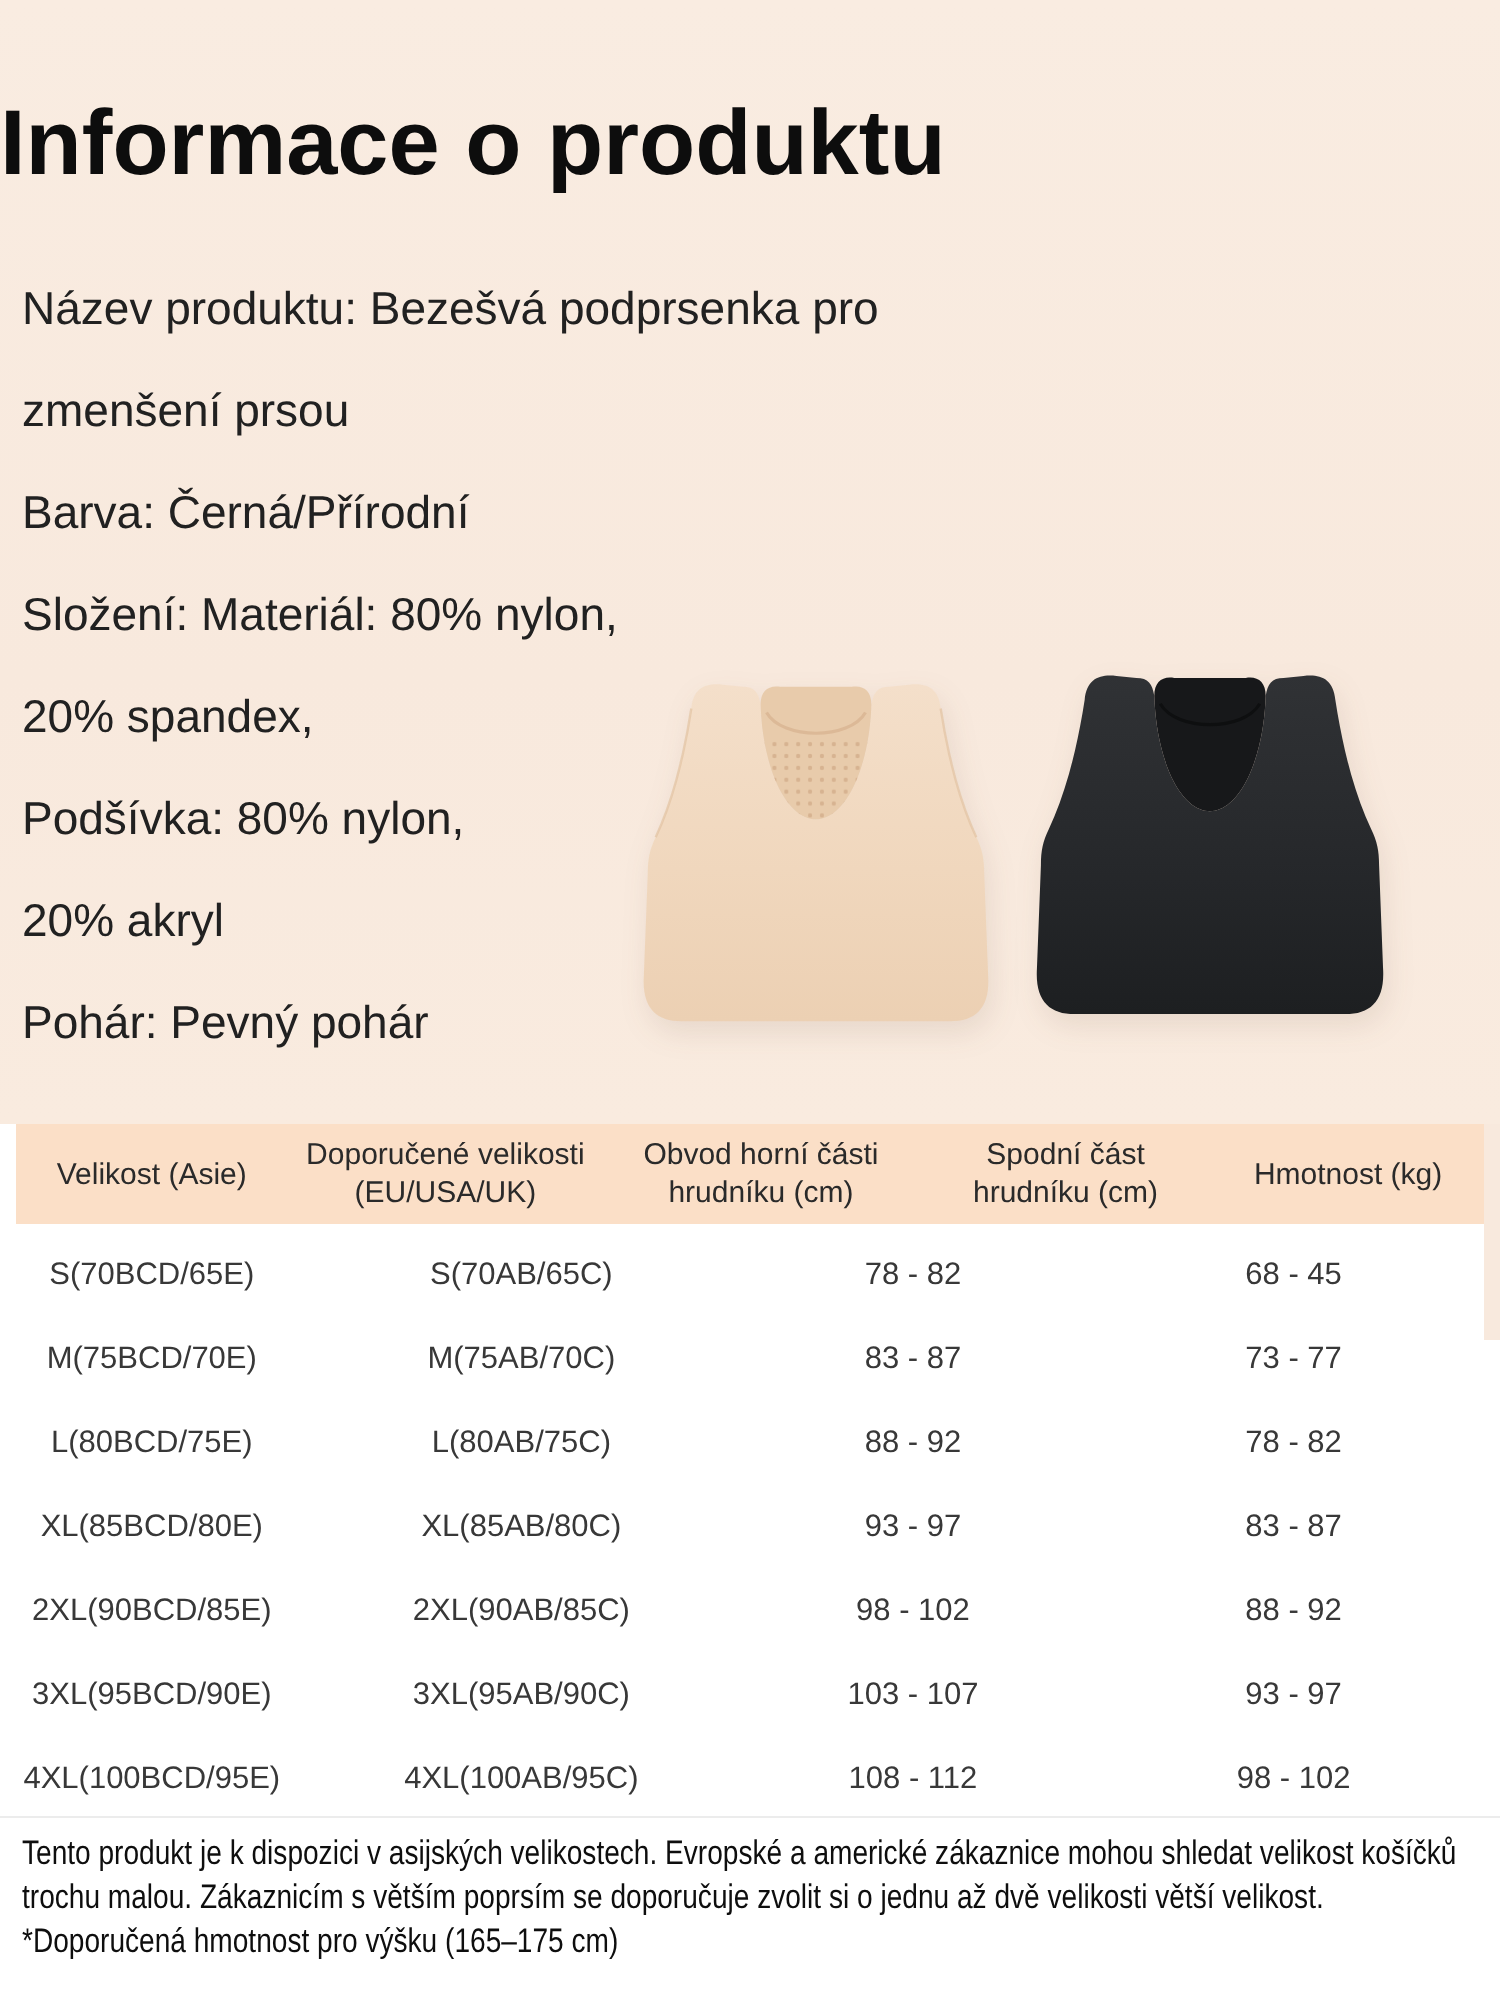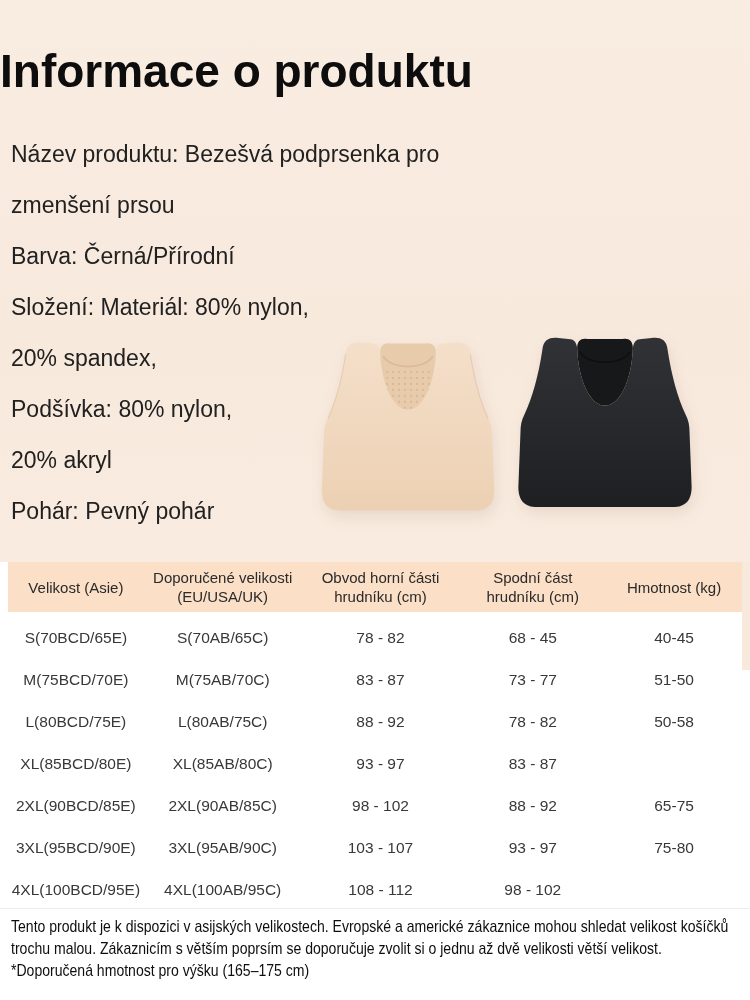--- a/index.html
+++ b/index.html
@@ -17,21 +17,21 @@
   .bra{position:absolute;filter:drop-shadow(2px 6px 7px rgba(90,60,40,0.10));}
   .bra-beige{left:314px;top:332px;width:188px;height:188px;}
   .bra-black{left:508px;top:330px;width:194px;height:184px;}
   
   .thead{position:absolute;left:8px;top:562px;width:734px;height:50px;background:#fbdfc7;}
   .peach-strip{position:absolute;left:742px;top:562px;width:8px;height:108px;background:#f8e9dd;}
   .grid{display:grid;grid-template-columns:18.5% 21.5% 21.5% 20% 18.5%;width:100%;height:100%;}
   .th{display:flex;align-items:center;justify-content:center;text-align:center;
     font-size:15px;line-height:19px;color:#2a2a2a;white-space:pre-line;}
   .tbody{position:absolute;left:8px;top:617px;width:734px;}
-  .trow{height:42px;}
+  .trow{height:42px;gap:38px;}
   .td{display:flex;align-items:center;justify-content:center;text-align:center;
     font-size:15.5px;color:#383838;white-space:nowrap;}
   .divider{position:absolute;left:0;top:908px;width:750px;height:1px;background:#ececec;}
   
   .notes{position:absolute;left:11px;top:916px;width:736px;}
   .notes-inner{width:121%;transform:scaleX(0.826);transform-origin:left top;}
   .note-main{font-size:17px;line-height:22px;color:#0e0e0e;white-space:pre-line;margin:0;}
   .note-foot{font-size:17px;line-height:22px;color:#0e0e0e;margin:0;}
 </style>
 </head>

